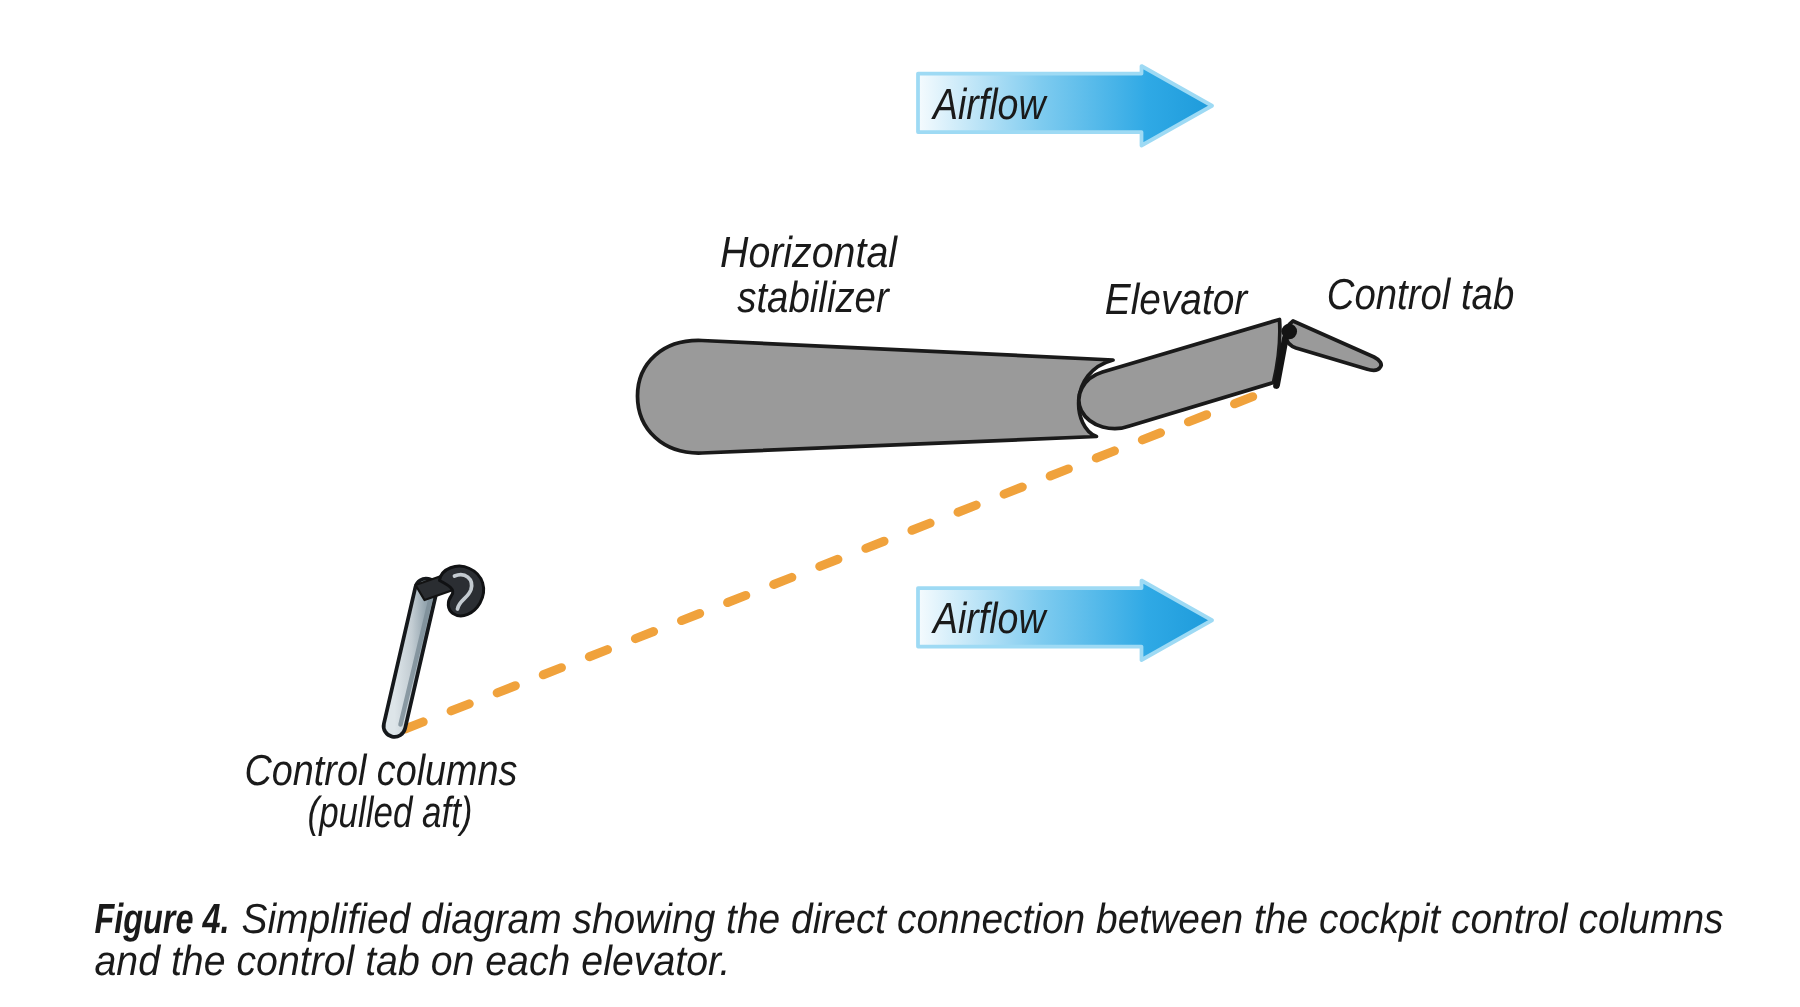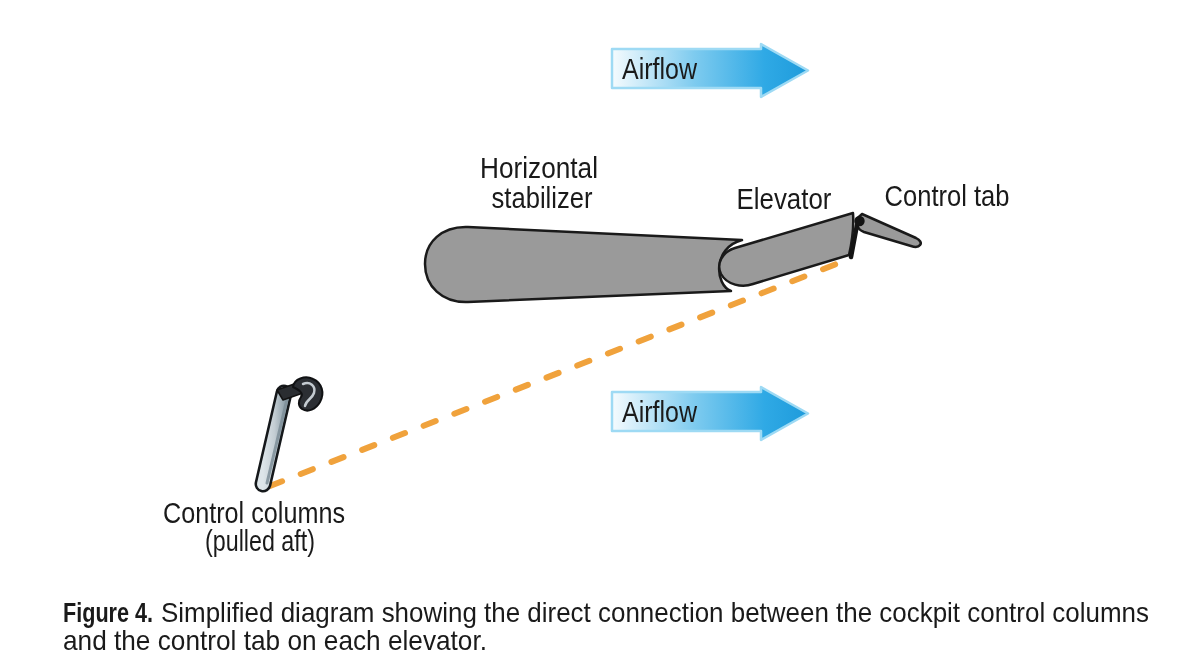--- a/index.html
+++ b/index.html
@@ -9,20 +9,21 @@
     width: 1200px;
     height: 671px;
     overflow: hidden;
     font-family: "Liberation Sans", sans-serif;
   }
   .stage {
     position: relative;
     width: 1200px;
     height: 671px;
     background: #ffffff;
+    font-style: italic;
   }
   svg { display: block; }
   text {
     font-family: "Liberation Sans", sans-serif;
     fill: #1a1a1a;
   }
 </style>
 </head>
 <body>
 

